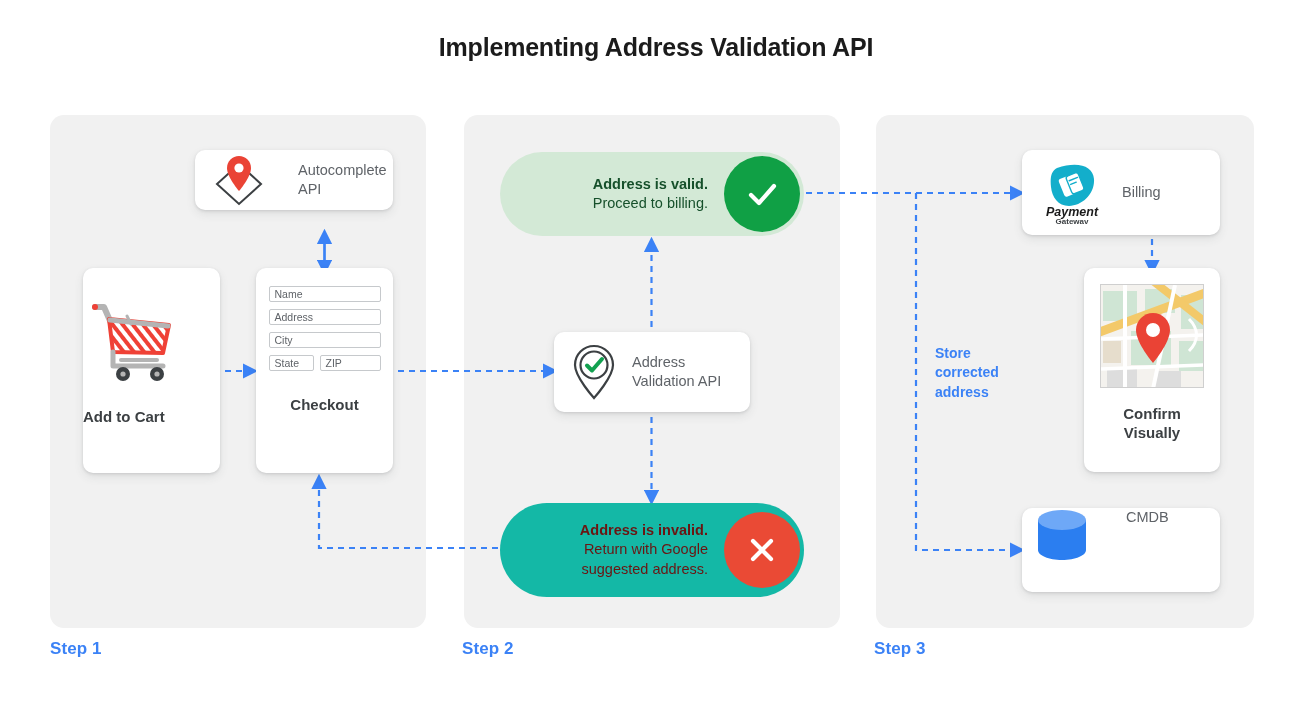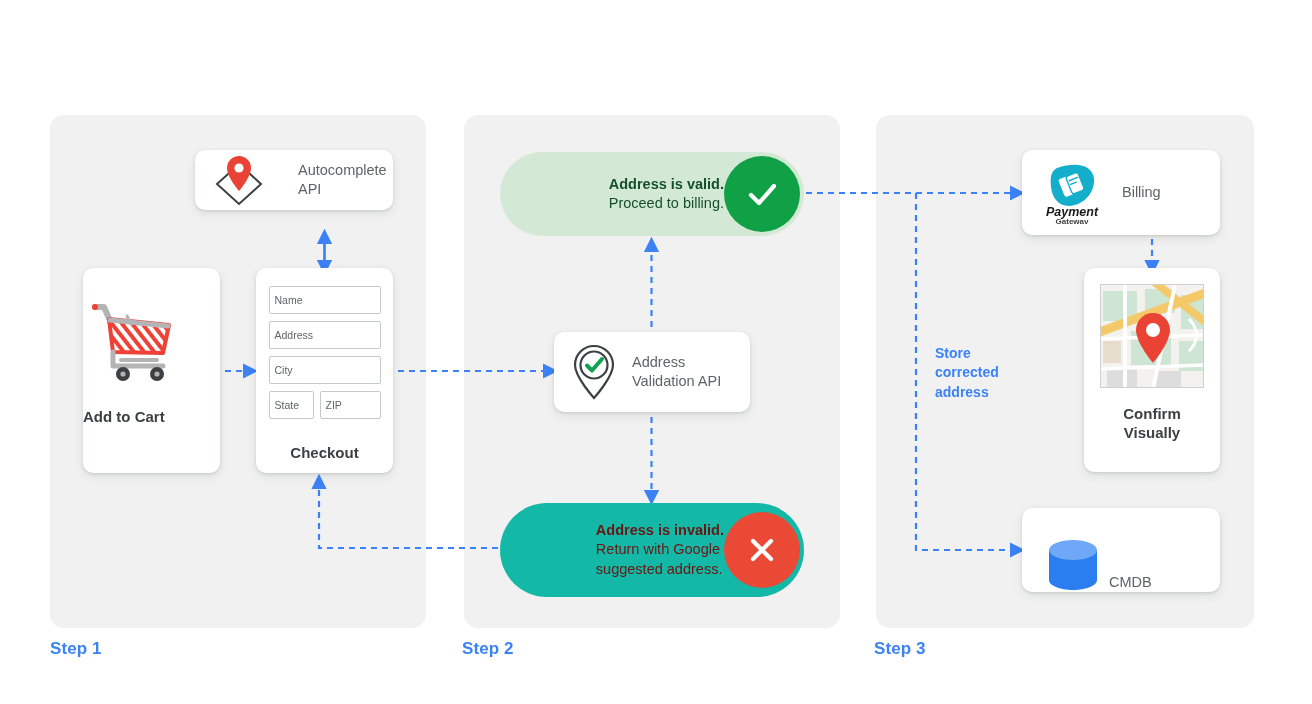--- a/index.html
+++ b/index.html
@@ -68,21 +68,21 @@
   }
   #card-addtocart .card-caption { margin-top: 22px; }
 
   
   #card-checkout {
     left: 256px; top: 268px; width: 137px; height: 205px;
     padding: 18px 12px 0 12px;
     display: flex; flex-direction: column; align-items: center;
   }
   .form-field {
-    width: 112px; height: 28px;
+    width: 112px; height: 16px;
     border: 1px solid #c6c9cc; border-radius: 2px;
     background: #fff;
     font-size: 10.5px; color: #5f6368;
     display: flex; align-items: center; padding-left: 5px;
     margin-bottom: 7px;
   }
   .field-row { display: flex; gap: 6px; width: 112px; }
   .field-row .form-field { margin-bottom: 8px; }
   .field-state { width: 45px; }
   .field-zip   { width: 61px; }
@@ -101,21 +101,21 @@
     display: flex; align-items: center; justify-content: flex-end;
   }
   #pill-valid {
     left: 500px; top: 152px; width: 304px; height: 84px;
     background: #d3e9d6;
   }
   #pill-invalid {
     left: 500px; top: 503px; width: 304px; height: 94px;
     background: #14b8a6;
   }
-  .pill-text { text-align: left; padding-right: 0; line-height: 1.32; }
+  .pill-text { text-align: right; padding-right: 16px; line-height: 1.32; }
   .pill-text .t-strong { font-size: 14.5px; font-weight: bold; }
   .pill-text .t-normal { font-size: 14.5px; }
   #pill-valid .pill-text { color: #16502b; }
   #pill-invalid .pill-text { color: #6b1512; }
 
   .pill-badge {
     width: 76px; height: 76px; border-radius: 50%;
     display: flex; align-items: center; justify-content: center;
     flex: 0 0 auto; margin-right: 4px;
   }
@@ -128,21 +128,21 @@
     display: flex; align-items: center; padding-left: 14px; gap: 14px;
   }
   #card-confirm {
     left: 1084px; top: 268px; width: 136px; height: 204px;
     display: flex; flex-direction: column; align-items: center;
     padding-top: 16px;
   }
   #card-confirm .card-caption { margin-top: 17px; }
   #card-cmdb {
     left: 1022px; top: 508px; width: 198px; height: 84px;
-    display: flex; align-items: flex-end; padding-left: 23px; gap: 8px;
+    display: flex; align-items: flex-start; padding-left: 12px; gap: 36px;
   }
 
   
   #store-label {
     position: absolute; left: 935px; top: 344px;
     font-size: 14px; font-weight: bold; color: #3b82f6;
     line-height: 1.38;
   }
 
   
@@ -157,20 +157,21 @@
     border: 1px solid #cfcfcf;
     position: relative; overflow: hidden; background: #f2efe9;
   }
   .cart-svg, .pin-svg, .logo-svg, .db-svg, .check-pin-svg { display: block; }
 </style>
 </head>
 <body>
 
 <div class="stage">
 
+  <div class="title">Implementing Address Validation API</div>
 
   <div class="panel" id="panel-1"></div>
   <div class="panel" id="panel-2"></div>
   <div class="panel" id="panel-3"></div>
 
   <svg id="connectors" viewBox="0 0 1312 704" xmlns="http://www.w3.org/2000/svg">
     <defs>
       <marker id="ah-right" markerWidth="7" markerHeight="7" refX="1" refY="3.5" orient="auto" markerUnits="strokeWidth">
         <path d="M0,0 L7,3.5 L0,7 z" fill="#3b82f6"></path>
       </marker>

